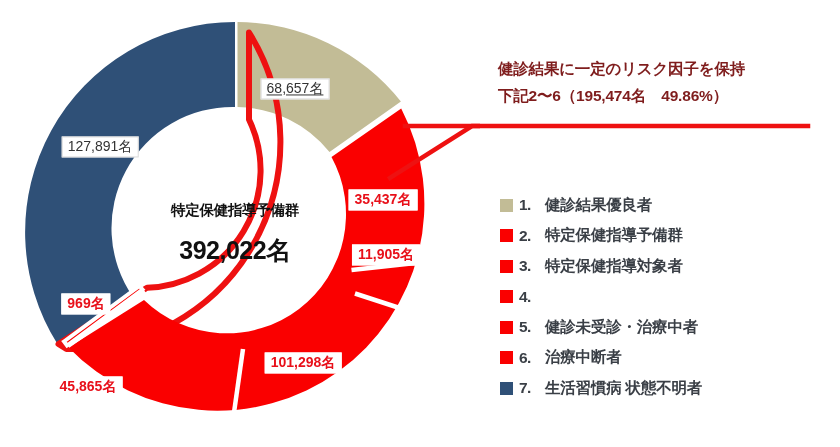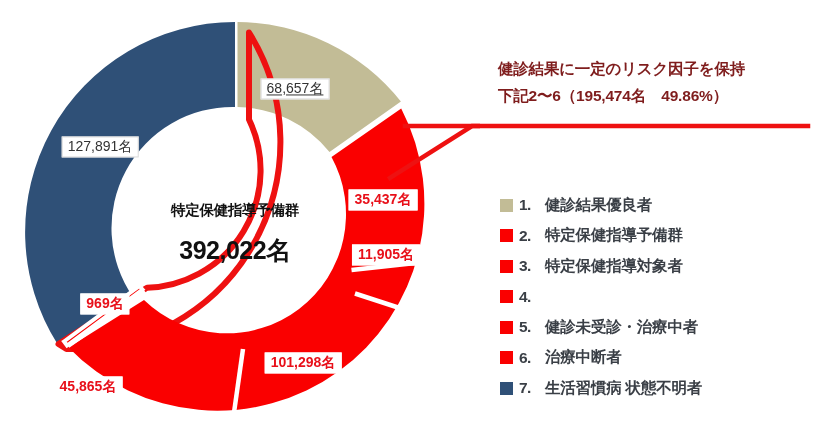--- a/index.html
+++ b/index.html
@@ -127,21 +127,21 @@
     <svg style="position:absolute;left:400px;top:110px;width:440px;height:90px;overflow:visible">
       <polyline fill="none" stroke="#ee1111" stroke-width="4.5" stroke-linecap="square" stroke-linejoin="miter" points="-10,68 72,16 408,16"></polyline>
     </svg>
 
     <div class="slice-label plain" style="left:295px; top:89px;text-decoration:underline;">68,657名</div>
     <div class="slice-label plain" style="left:100px; top:147px;">127,891名</div>
     <div class="slice-label red" style="left:383px; top:200px;">35,437名</div>
     <div class="slice-label red" style="left:386px; top:255px;">11,905名</div>
     <div class="slice-label red" style="left:303px; top:363px;">101,298名</div>
     <div class="slice-label red" style="left:88px; top:355px;margin-top:32px;">45,865名</div>
-    <div class="slice-label red" style="left:105px; top:304px;">969名</div>
+    <div class="slice-label red" style="left:86px; top:304px;">969名</div>
 
     <div id="center-block">
       <div class="c-line">特定保健指導予備群</div>
       <div class="c-total">392,022名</div>
     </div>
   </div>
 
   <div id="callout-heading">
     <div class="ch-line">健診結果に一定のリスク因子を保持</div>
     <div class="ch-line">下記2〜6（195,474名　49.86%）</div>

